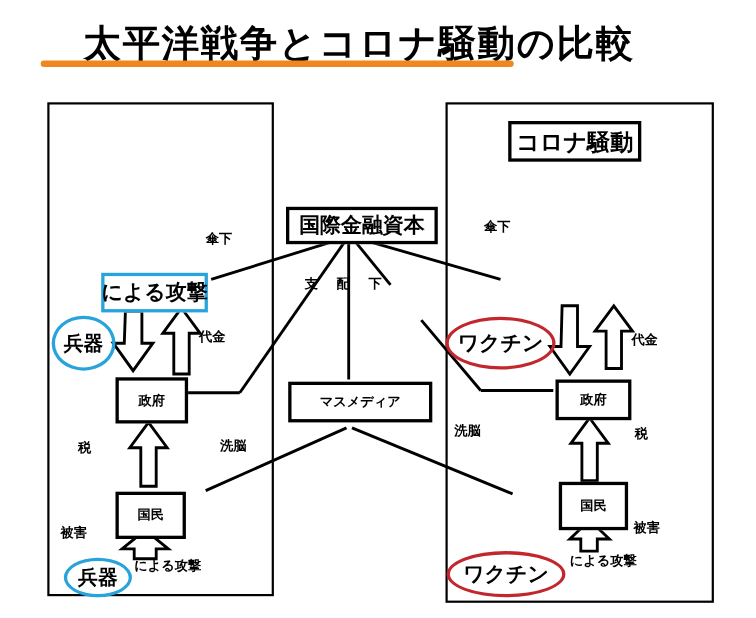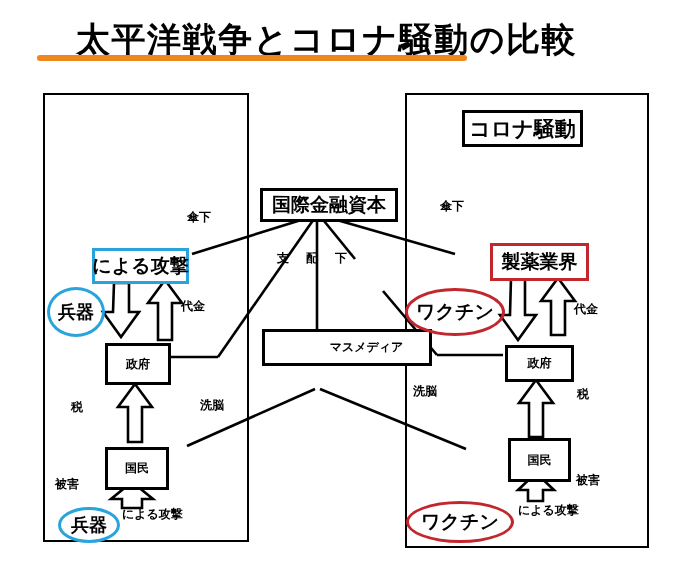--- a/index.html
+++ b/index.html
@@ -62,43 +62,40 @@
   </svg>
 
   <div class="box fs19" style="left:260px;top:188px;width:132px;height:28px;">
     <span>国際金融資本</span>
   </div>
 
   <div class="box fs21" style="left:462px;top:110px;width:115px;height:31px;">
     <span>コロナ騒動</span>
   </div>
   <div class="lbl control" style="left:277px;top:252px;">支配下</div>
-  <div class="box fs20" style="left:262px;top:329px;width:125px;height:31px;padding-left:39px;">
+  <div class="box fs20" style="left:262px;top:347px;width:125px;height:31px;">
     <span>マスメディア</span>
   </div>
 
   <div class="box blue fs19" style="left:92px;top:248px;width:91px;height:30px;">
     <span>による攻撃</span>
   </div>
   <div class="oval blue fs18" style="left:47px;top:287px;width:52px;height:44px;">
     <span>兵器</span>
   </div>
   <div class="box fs20" style="left:105px;top:343px;width:60px;height:36px;">
     <span>政府</span>
   </div>
   <div class="box fs20" style="left:105px;top:447px;width:58px;height:37px;">
     <span>国民</span>
   </div>
   <div class="oval blue fs18" style="left:58px;top:507px;width:56px;height:30px;">
     <span>兵器</span>
   </div>
 
-  <div class="box red fs19" style="left:490px;top:243px;width:93px;height:32px;">
-    <span>製薬業界</span>
-  </div>
   <div class="oval red fs19" style="left:405px;top:288px;width:94px;height:42px;">
     <span>ワクチン</span>
   </div>
   <div class="box fs20" style="left:505px;top:345px;width:63px;height:31px;">
     <span>政府</span>
   </div>
   <div class="box fs20" style="left:508px;top:438px;width:57px;height:38px;">
     <span>国民</span>
   </div>
   <div class="oval red fs19" style="left:406px;top:501px;width:102px;height:36px;">

